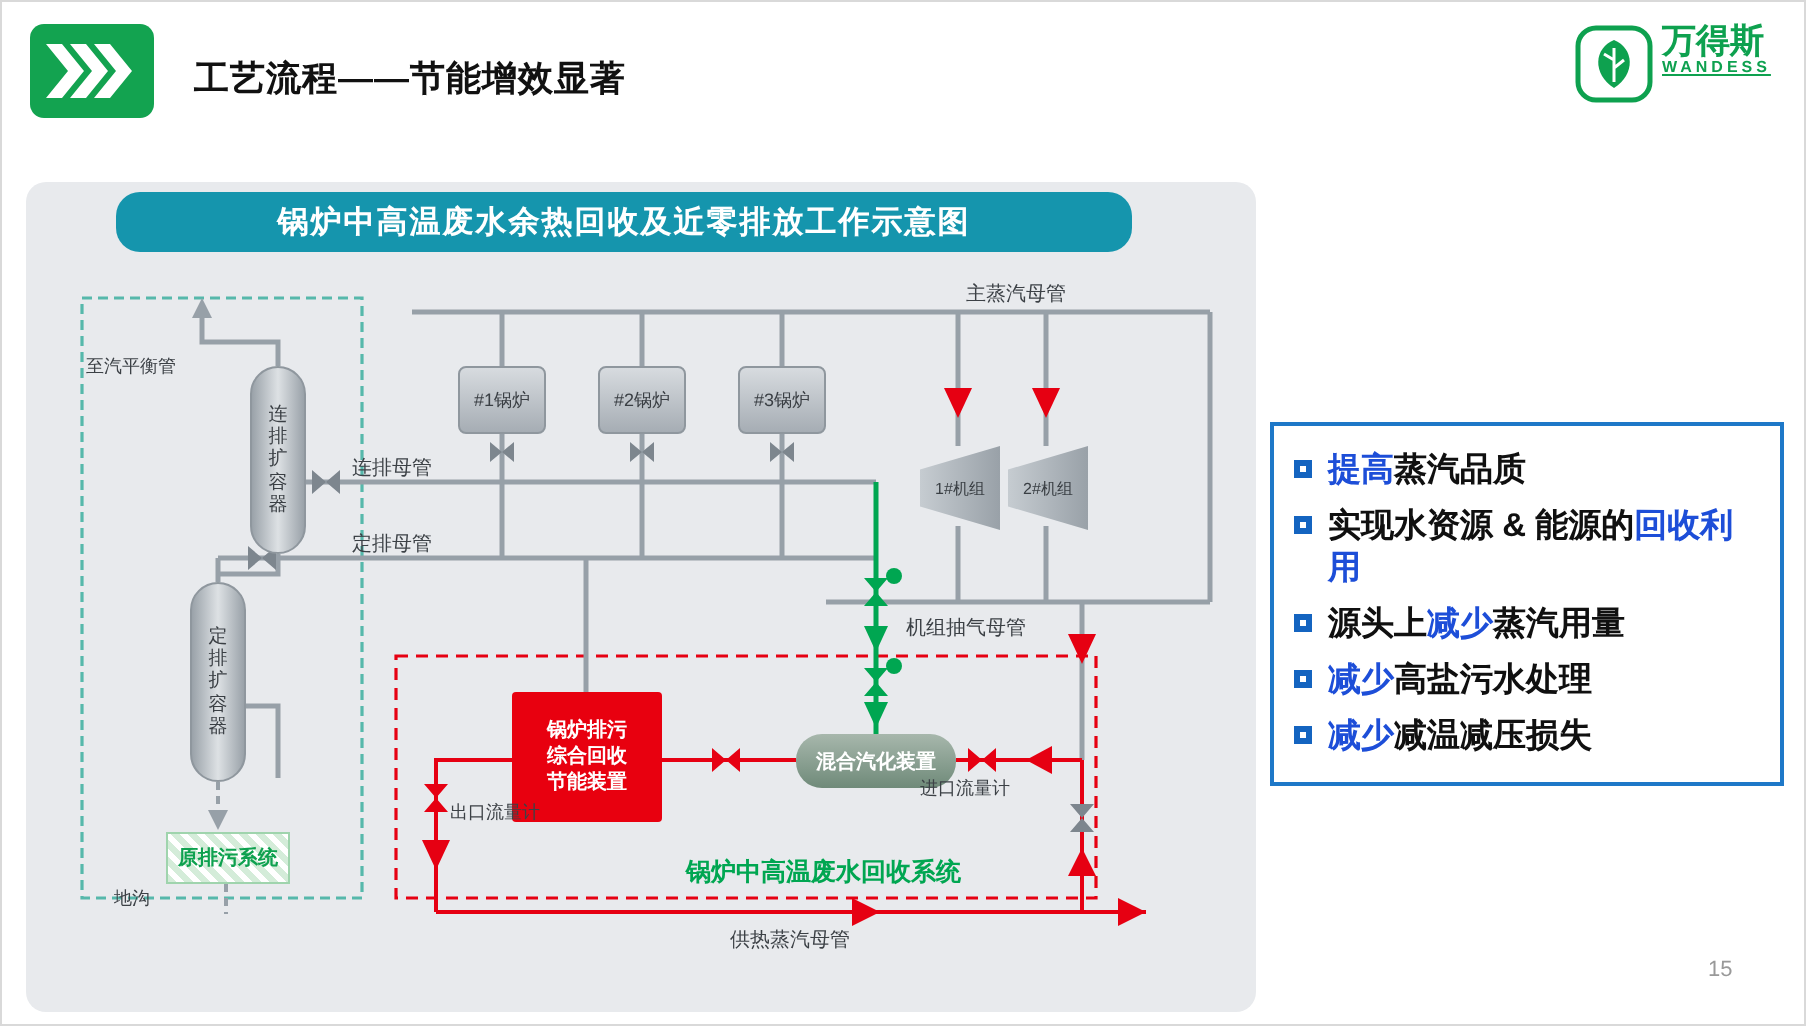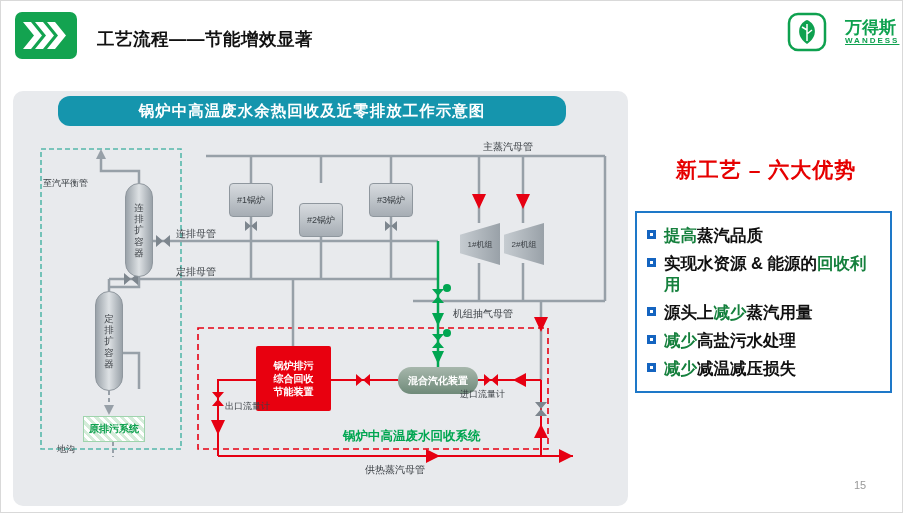--- a/index.html
+++ b/index.html
@@ -3,21 +3,21 @@
 <meta charset="utf-8">
 <style>
   * { margin:0; padding:0; box-sizing:border-box; }
   html,body { background:#ffffff; }
   body { font-family:"Liberation Sans", sans-serif; }
   .slide { position:relative; width:903px; height:513px; background:#fff; overflow:hidden; border:1px solid #d9d9d9; }
 
   
   .badge { position:absolute; left:14px; top:11px; width:62px; height:47px; background:#13a350; border-radius:7px; display:flex; align-items:center; justify-content:center; }
   .page-title { position:absolute; left:96px; top:26px; font-size:17.5px; font-weight:bold; color:#111; letter-spacing:.5px; }
-  .logo { position:absolute; left:786px; top:11px; display:flex; align-items:center; gap:18px; }
+  .logo { position:absolute; left:786px; top:11px; display:flex; gap:4px; }
   .logo-txt { display:flex; flex-direction:column; line-height:1.05; }
   .logo-name { font-size:17px; font-weight:bold; color:#0ea14f; }
   .logo-sub { font-size:8px; font-weight:bold; letter-spacing:2px; color:#0ea14f;text-decoration:underline; }
 
   
   .panel { position:absolute; left:12px; top:90px; width:615px; height:415px; background:#e8eaed; border-radius:10px; }
   .banner { position:absolute; left:45px; top:5px; width:508px; height:30px; background:#1595ad; color:#fff; font-size:15.5px; font-weight:bold; letter-spacing:1px; display:flex; align-items:center; justify-content:center; border-radius:12px; }
   .pipes { position:absolute; left:0; top:0; width:615px; height:415px; }
   .teal-dash { fill:none; stroke:#56b8ab; stroke-width:1.6; stroke-dasharray:5 3; }
   .red-dash  { fill:none; stroke:#e60012; stroke-width:1.6; stroke-dasharray:6 4; }
@@ -38,21 +38,21 @@
   .dlabel { position:absolute; font-size:10px; color:#3c4146; white-space:nowrap; }
   .dlabel.sm { font-size:9px; }
   .dlabel.green-big { color:#00a651; font-weight:bold; font-size:12.5px; }
 
   
   .adv-title { position:absolute; left:640px; top:155px; width:250px; text-align:center; font-size:21px; font-weight:bold; color:#e60000; letter-spacing:1px; }
   .adv-box { position:absolute; left:634px; top:210px; width:257px; border:2px solid #1e78c8; background:#fff; padding:12px 10px; display:flex; flex-direction:column; gap:7.5px; }
   .adv-item { display:flex; align-items:flex-start; list-style:none; }
   .adv-bullet { flex:none; width:9px; height:9px; border:3px solid #1464c0; background:#fff; margin:5px 8px 0 0; }
   .adv-text { font-size:16.5px; font-weight:bold; color:#101010; line-height:1.25; }
-  .adv-text .red { color:#15803d; }
+  .adv-text .red { color:#1d4ed8; }
 
   .page-num { position:absolute; left:853px; top:478px; font-size:11px; color:#999; }
 </style>
 </head>
 <body>
 
 <div class="slide">
 
   <div class="badge">
     <svg width="62" height="47" viewBox="0 0 62 47">
@@ -134,21 +134,21 @@
       <g fill="#e60012">
         <path d="M343 283 L350 289 L343 295 Z M357 283 L350 289 L357 295 Z"></path>
         <path d="M471 283 L478 289 L471 295 Z M485 283 L478 289 L485 295 Z"></path>
         <path d="M199 301 L205 308 L211 301 Z M199 315 L205 308 L211 315 Z"></path>
       </g>
     </svg>
 
     <div class="equip boiler" style="left:216px; top:92px;">
         <span>#1锅炉</span>
       </div>
-    <div class="equip boiler" style="left:286px; top:92px;margin-top:20px;">
+    <div class="equip boiler" style="left:286px; top:92px;">
         <span>#2锅炉</span>
       </div>
     <div class="equip boiler" style="left:356px; top:92px;">
         <span>#3锅炉</span>
       </div>
 
     <div class="equip turbine" style="left:447px; top:132px;">
         <span>1#机组</span>
       </div>
     <div class="equip turbine" style="left:491px; top:132px;">
@@ -177,21 +177,20 @@
     <div class="dlabel" style="left:163px; top:136px;">连排母管</div>
     <div class="dlabel" style="left:163px; top:174px;">定排母管</div>
     <div class="dlabel" style="left:440px; top:216px;">机组抽气母管</div>
     <div class="dlabel sm" style="left:447px; top:297px;">进口流量计</div>
     <div class="dlabel sm" style="left:212px; top:309px;">出口流量计</div>
     <div class="dlabel green-big" style="left:330px; top:337px;">锅炉中高温废水回收系统</div>
     <div class="dlabel" style="left:352px; top:372px;">供热蒸汽母管</div>
     <div class="dlabel sm" style="left:44px; top:352px;">地沟</div>
   </div>
 
-  <div class="adv-title">新工艺 – 六大优势</div>
   <ul class="adv-box">
     <li class="adv-item">
       <span class="adv-bullet"></span>
       <span class="adv-text"><span></span><span class="red">提高</span><span>蒸汽品质</span></span>
     </li>
     <li class="adv-item">
       <span class="adv-bullet"></span>
       <span class="adv-text"><span>实现水资源 &amp; 能源的</span><span class="red">回收利用</span><span></span></span>
     </li>
     <li class="adv-item">

